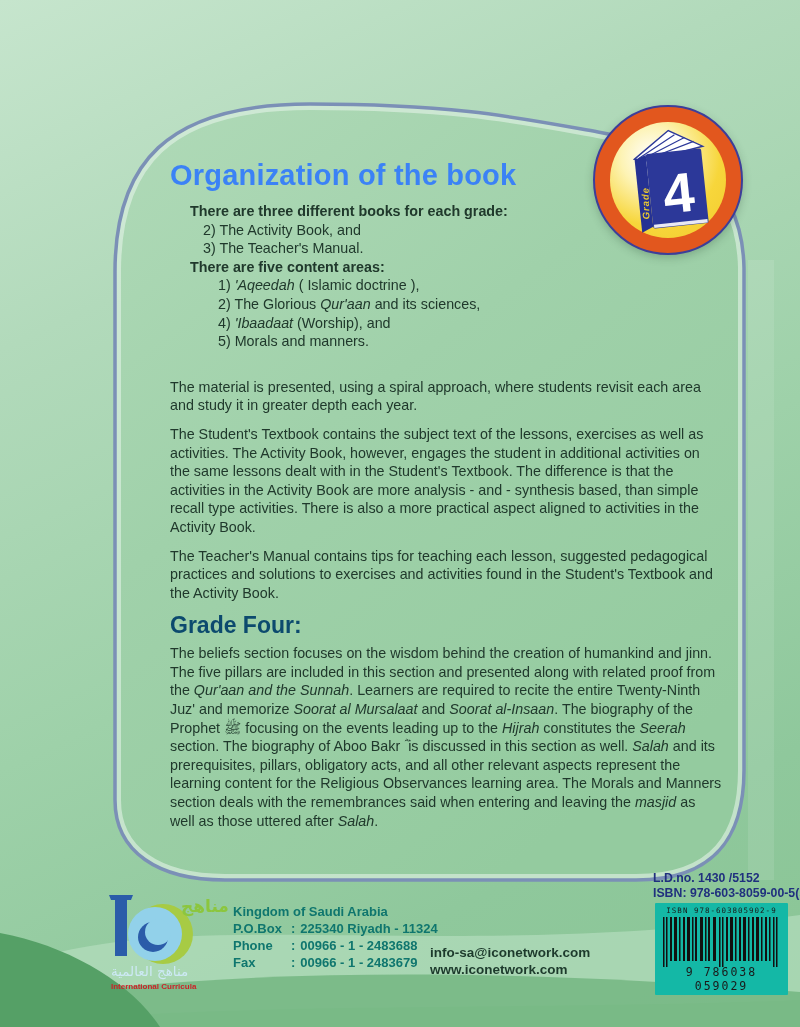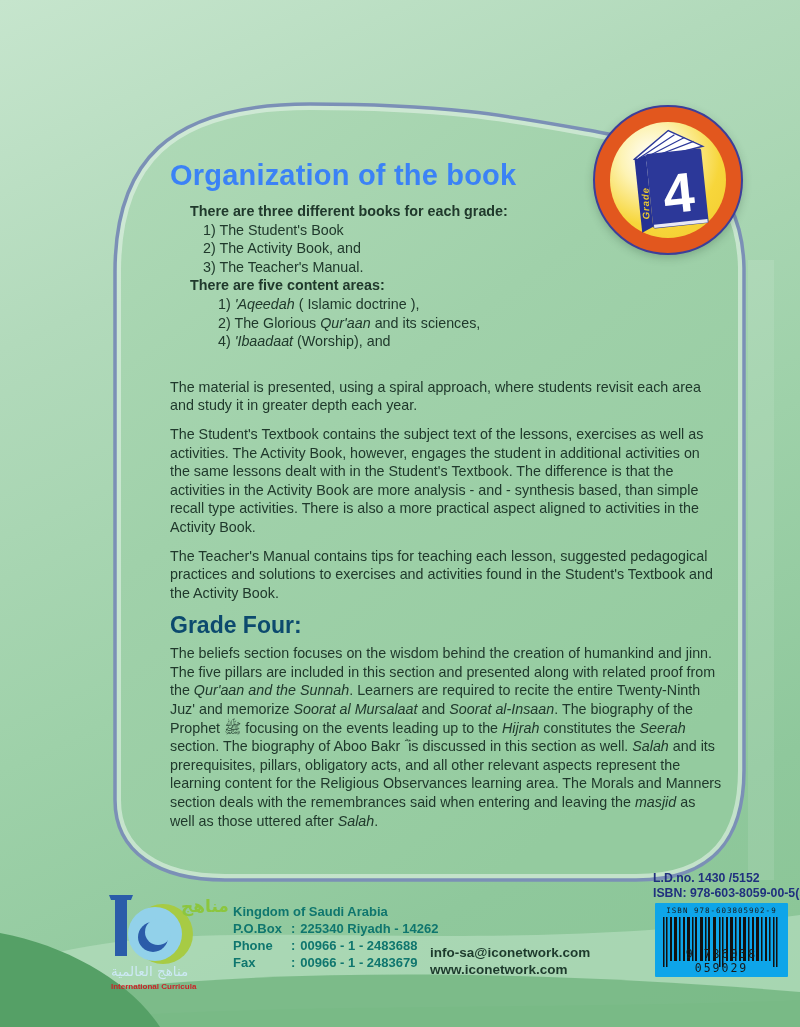--- a/index.html
+++ b/index.html
@@ -49,22 +49,22 @@
   .addr-sep{margin-right:5px;}
   .webinfo{
     position:absolute;left:430px;top:944px;z-index:2;
     color:#1d3a2c;font-size:13.5px;line-height:17px;font-weight:bold;
   }
   .printinfo{
     position:absolute;left:653px;top:871px;z-index:2;
     color:#20307e;font-size:12.3px;line-height:15px;font-weight:bold;white-space:nowrap;
   }
   .barcode-box{
-    position:absolute;left:655px;top:903px;width:133px;height:74px;z-index:2;
-    background:#0ea5e9;border-radius:1px;
+    position:absolute;left:655px;top:903px;width:133px;height:92px;z-index:2;
+    background:#14b8a6;border-radius:1px;
   }
   .barcode-top{
     position:absolute;left:0;right:0;top:3px;text-align:center;
     font-family:"DejaVu Sans Mono",monospace;font-size:7.5px;letter-spacing:1px;color:#1a1a1a;
   }
   .barcode-digits{
     position:absolute;left:0;right:0;bottom:2px;text-align:center;
     font-family:"DejaVu Sans Mono",monospace;font-size:11.5px;letter-spacing:2px;color:#1a1a1a;
   }
 </style>
@@ -106,27 +106,27 @@
       <text transform="translate(25 94) rotate(-86)" font-family="Liberation Sans, sans-serif" font-size="10" font-style="italic" font-weight="bold" fill="#e8c832" letter-spacing="1">Grade</text>
     </g>
   </svg>
 </div>
 
 <div class="content">
   <h1 class="page-title">Organization of the book</h1>
 
   <div class="list-block">
     <div class="lead">There are three different books for each grade:</div>
-    <div class="list1">1) The Student's Book</div>
     <div class="list1">2) The Activity Book, and</div>
     <div class="list1">3) The Teacher's Manual.</div>
     <div class="lead">There are five content areas:</div>
     <div class="list2"><span>1) </span><i>'Aqeedah</i><span> ( Islamic doctrine ),</span></div>
     <div class="list2"><span>2) The Glorious </span><i>Qur'aan</i><span> and its sciences,</span></div>
     <div class="list2"><span>4) </span><i>'Ibaadaat</i><span> (Worship), and</span></div>
+    <div class="list2"><span>5) Morals and manners.</span></div>
   </div>
 
   <p class="para"><span>The material is presented, using a spiral approach, where students revisit each area and study it in greater depth each year.</span></p>
   <p class="para"><span>The Student's Textbook contains the subject text of the lessons, exercises as well as activities. The Activity Book, however, engages the student in additional activities on the same lessons dealt with in the Student's Textbook. The difference is that the activities in the Activity Book are more analysis - and - synthesis based, than simple recall type activities. There is also a more practical aspect aligned to activities in the Activity Book.</span></p>
   <p class="para"><span>The Teacher's Manual contains tips for teaching each lesson, suggested pedagogical practices and solutions to exercises and activities found in the Student's Textbook and the Activity Book.</span></p>
 
   <h2 class="grade-heading">Grade Four:</h2>
   <p class="para"><span>The beliefs section focuses on the wisdom behind the creation of humankind and jinn. The five pillars are included in this section and presented along with related proof from the </span><i>Qur'aan and the Sunnah</i><span>. Learners are required to recite the entire Twenty-Ninth Juz' and memorize </span><i>Soorat al Mursalaat</i><span> and </span><i>Soorat al-Insaan</i><span>. The biography of the Prophet ﷺ focusing on the events leading up to the </span><i>Hijrah</i><span> constitutes the </span><i>Seerah</i><span> section. The biography of Aboo Bakr ؓ is discussed in this section as well. </span><i>Salah</i><span> and its prerequisites, pillars, obligatory acts, and all other relevant aspects represent the learning content for the Religious Observances learning area. The Morals and Manners section deals with the remembrances said when entering and leaving the </span><i>masjid</i><span> as well as those uttered after </span><i>Salah</i><span>.</span></p>
 </div>
 
@@ -139,21 +139,21 @@
   <text x="96" y="24" font-family="DejaVu Sans, sans-serif" font-size="17" font-weight="bold" fill="#8cc63e">مناهج</text>
   <text x="26" y="88" font-family="DejaVu Sans, sans-serif" font-size="13.5" fill="#cde9f5">مناهج العالمية</text>
   <text x="26" y="101" font-family="Liberation Sans, sans-serif" font-size="8" font-weight="bold" fill="#cc2229">International Curricula</text>
 </svg>
 
 <div class="addr">
   <div>Kingdom of Saudi Arabia</div>
   <div class="addr-row">
     <span class="addr-label">P.O.Box</span>
     <span class="addr-sep">:</span>
-    <span>225340 Riyadh - 14262</span>
+    <span>225340 Riyadh - 11324</span>
   </div>
   <div class="addr-row">
     <span class="addr-label">Phone</span>
     <span class="addr-sep">:</span>
     <span>00966 - 1 - 2483688</span>
   </div>
   <div class="addr-row">
     <span class="addr-label">Fax</span>
     <span class="addr-sep">:</span>
     <span>00966 - 1 - 2483679</span>

